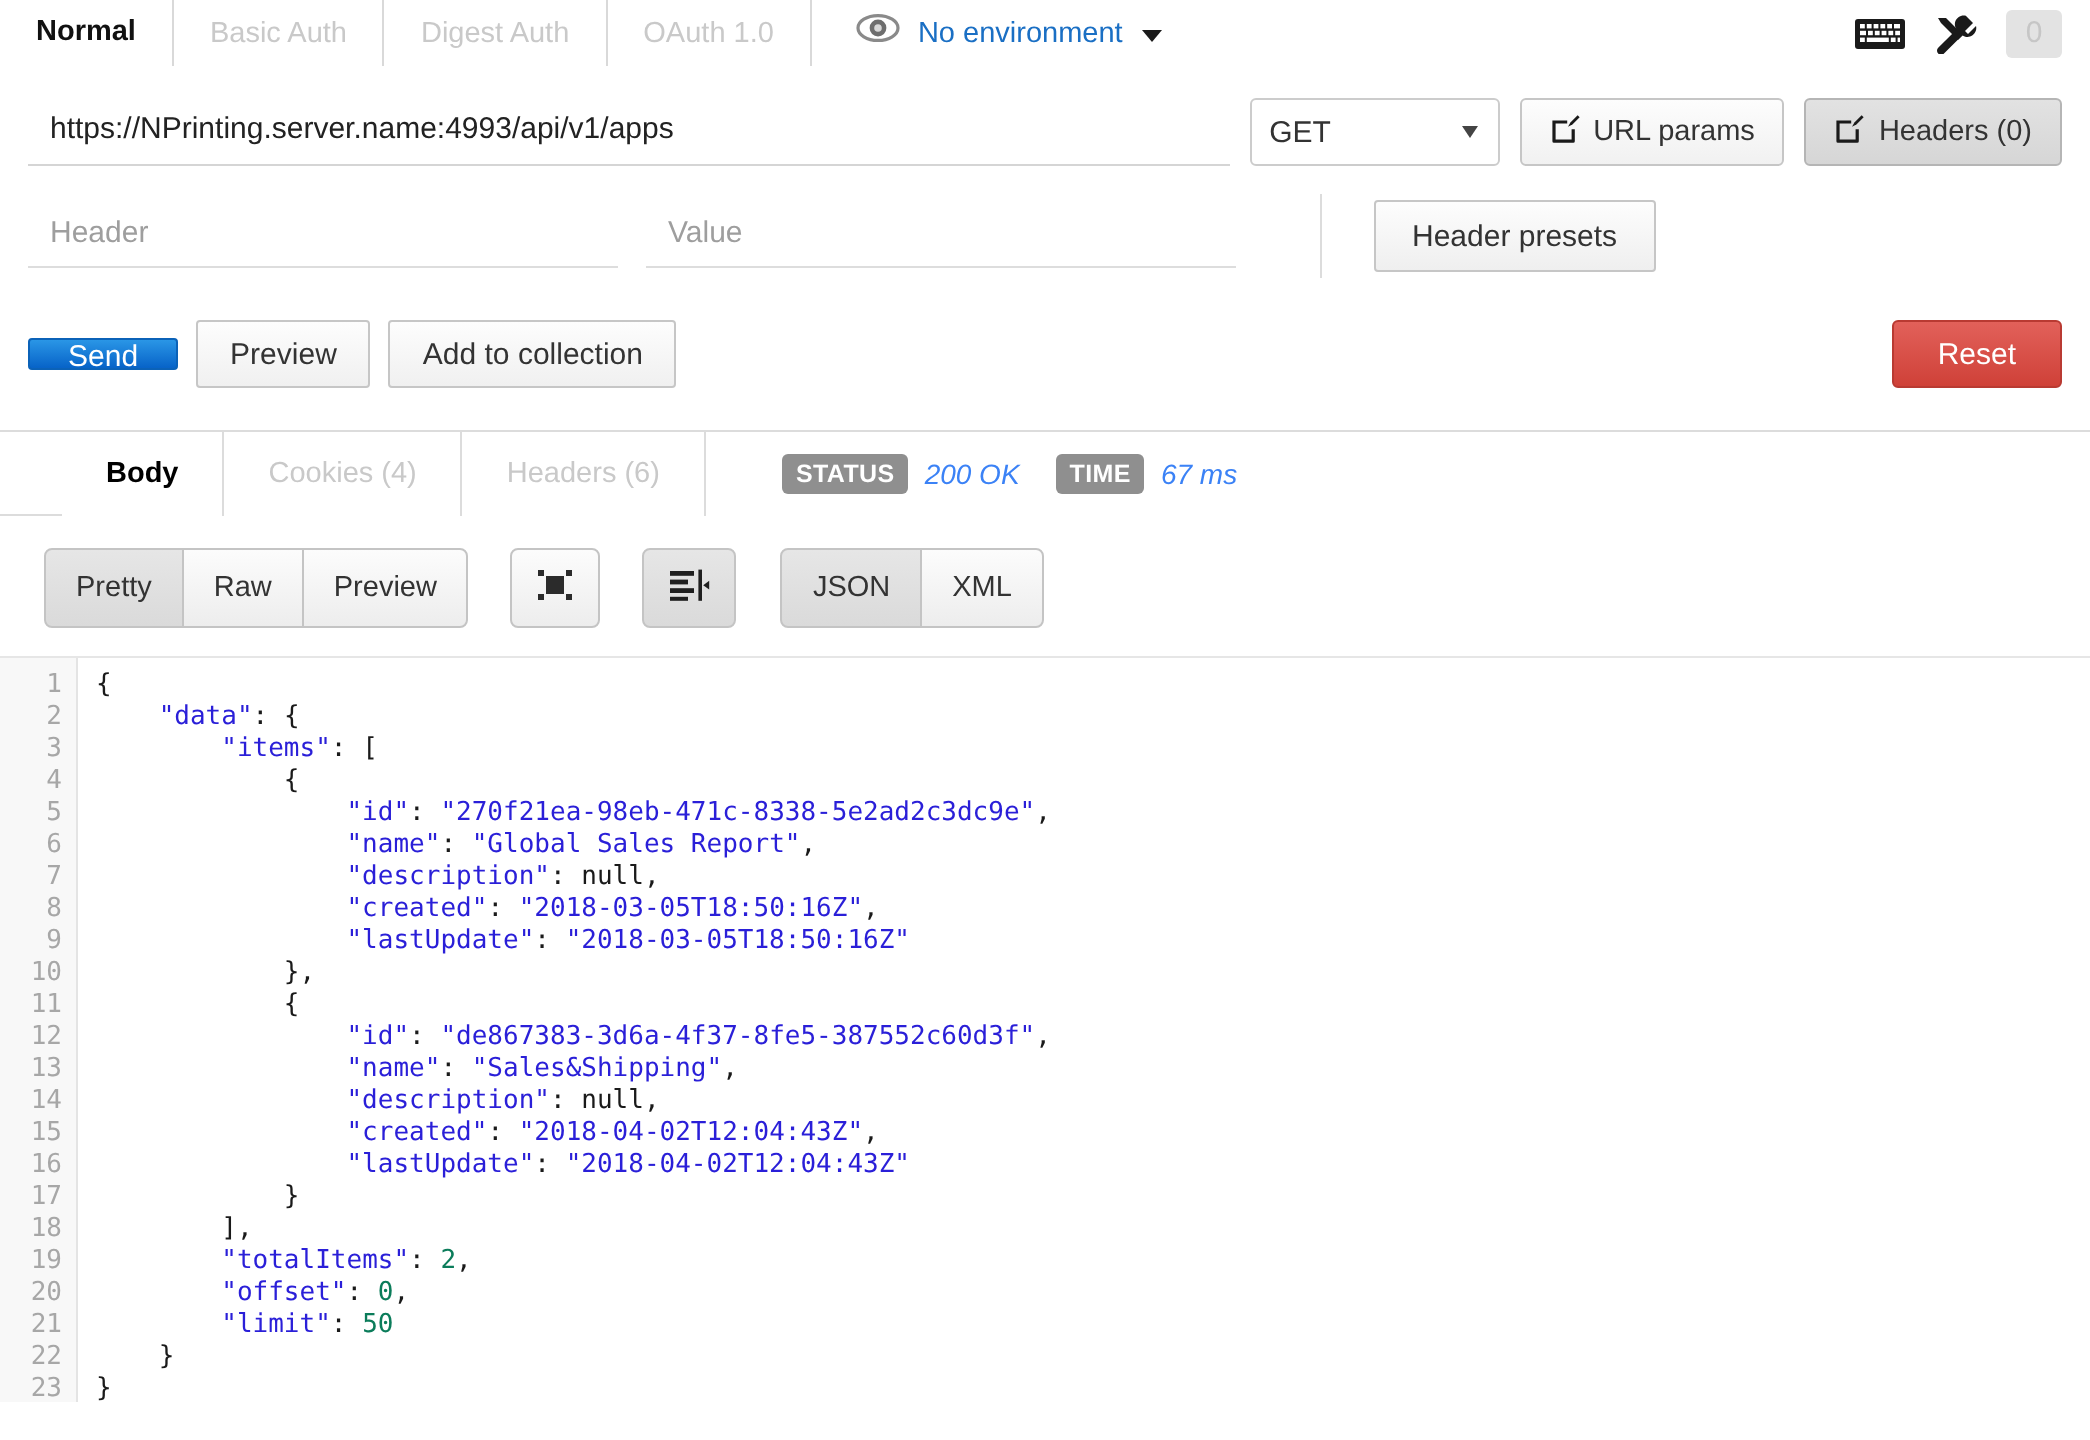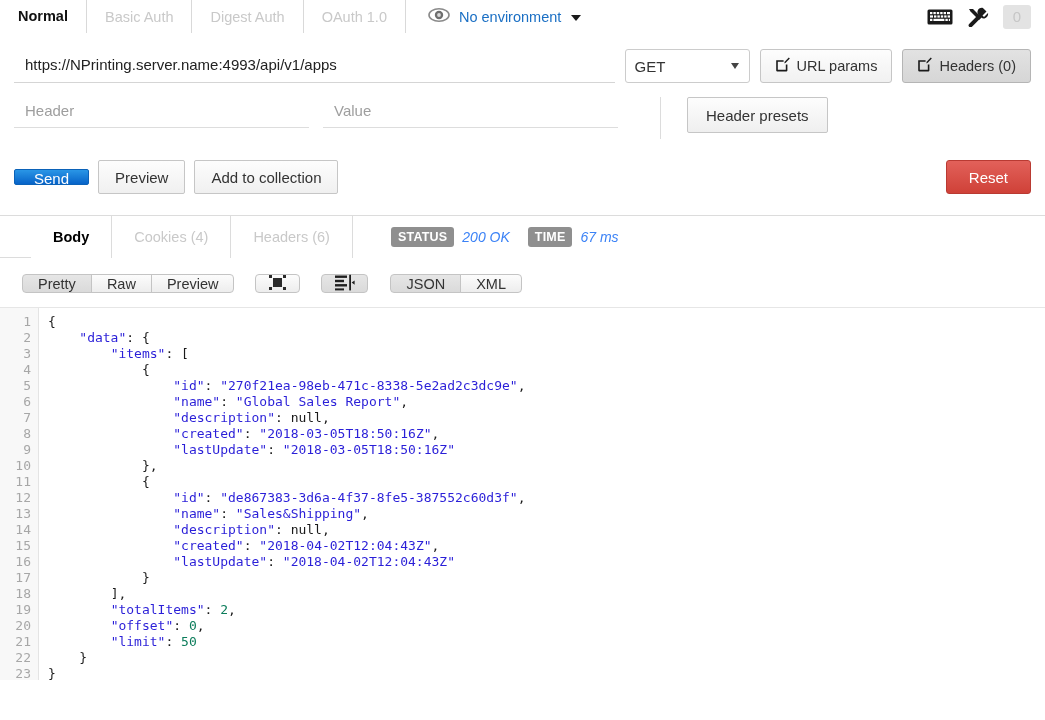--- a/index.html
+++ b/index.html
@@ -154,21 +154,21 @@
     cursor: pointer;
     white-space: nowrap;
   }
   .gbtn.pressed {
     background: linear-gradient(to bottom, #e2e2e2 0%, #d6d6d6 100%);
     border-color: #b5b5b5;
   }
 
   .hv-row {
     display: flex;
-    align-items: flex-start;
+    align-items: center;
     padding-top: 14px;
     gap: 0;
   }
   .hv-input {
     width: 295px;
     border: none;
     border-bottom: 1px solid #dddddd;
     font-family: "Liberation Sans", sans-serif;
     font-size: 15px;
     padding: 5px 4px 8px 11px;
@@ -288,21 +288,21 @@
 
   
   .fmt-toolbar {
     display: flex;
     align-items: center;
     padding: 16px 0 14px 22px;
     gap: 22px;
   }
   .btn-group { display: flex; }
   .seg {
-    height: 19px;
+    height: 40px;
     padding: 0 15px;
     border: 1px solid #c4c4c4;
     background: linear-gradient(to bottom, #fcfcfc 0%, #ededed 100%);
     font-size: 14.5px;
     color: #333;
     cursor: pointer;
     display: flex;
     align-items: center;
     margin-left: -1px;
   }

